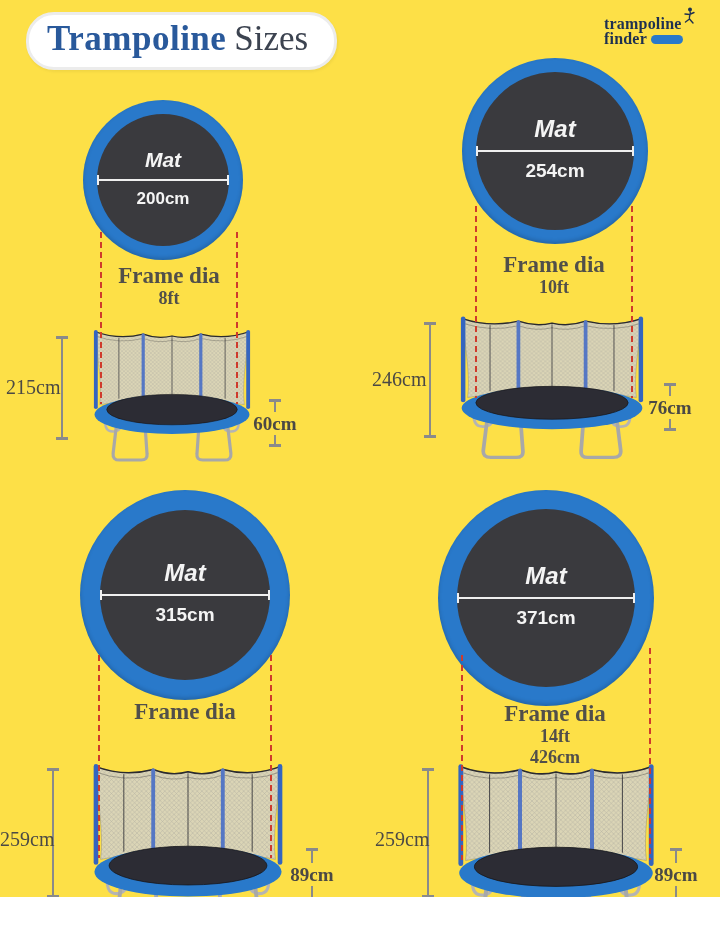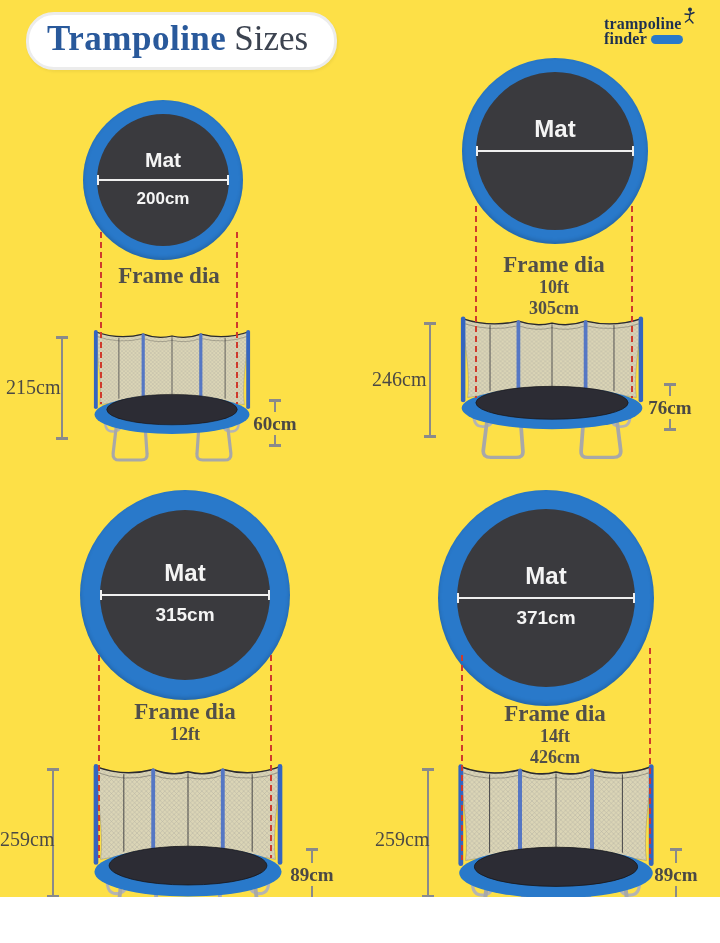--- a/index.html
+++ b/index.html
@@ -15,21 +15,21 @@
         font-size:16px;line-height:15px;letter-spacing:.2px;}
   .logo .jumper{position:absolute;right:12px;top:-9px;}
   .logo-badge{display:inline-block;width:32px;height:9px;background:#2979ca;border-radius:5px;
               margin-left:4px;}
 
   
   .circle{position:absolute;border-radius:50%;background:#2979ca;box-shadow:inset 0 -2px 4px rgba(0,0,0,.18);}
   .mat{position:absolute;border-radius:50%;background:#3a3a3e;}
   .mat-label,.mat-value{position:absolute;left:0;right:0;text-align:center;color:#f4f4f4;
         font-family:"Liberation Sans",sans-serif;font-weight:bold;}
-  .mat-label{bottom:50%;margin-bottom:8px;}
+  .mat-label{bottom:50%;margin-bottom:8px;font-style:italic;}
   .mat-value{top:50%;margin-top:9px;}
   .mat-arrow{position:absolute;left:0;right:0;top:50%;height:2px;margin-top:-1px;background:#efefef;}
   .mat-arrow::before,.mat-arrow::after{content:"";position:absolute;width:2px;height:10px;top:-4px;background:#efefef;}
   .mat-arrow::before{left:0;}
   .mat-arrow::after{right:0;}
   .g1 .mat-label{font-size:21px;} .g1 .mat-value{font-size:17px;}
   .g2 .mat-label,.g3 .mat-label,.g4 .mat-label{font-size:24px;}
   .g2 .mat-value,.g3 .mat-value,.g4 .mat-value{font-size:19px;}
 
   
@@ -139,20 +139,21 @@
       <div class="mat">
         <div class="mat-label">Mat</div>
         <div class="mat-arrow"></div>
         <div class="mat-value">200cm</div>
       </div>
     </div>
     <div class="dash dash-l"></div>
     <div class="dash dash-r"></div>
     <div class="frame-text">
       <div class="l1">Frame dia</div>
+      <div class="l2">8ft</div>
     </div>
     <svg class="tramp" viewBox="0 0 300 240" preserveAspectRatio="none">
       <g>
         <path class="netfill" d="M30,16 Q67,30 105,20 Q128,29 150,23 Q172,29 195,20 Q233,30 270,16 C266,60 259,105 263,136 Q150,112 37,136 C41,105 34,60 30,16 Z"></path>
         <path d="M30,16 Q67,30 105,20 Q128,29 150,23 Q172,29 195,20 Q233,30 270,16 C266,60 259,105 263,136 Q150,112 37,136 C41,105 34,60 30,16 Z" fill="url(#mesh)" opacity=".55"></path>
         <path class="seam" d="M67,26 L67,126 M150,25 L150,119 M233,26 L233,126"></path>
         <path class="rope" d="M30,16 Q67,30 105,20 Q128,29 150,23 Q172,29 195,20 Q233,30 270,16"></path>
         <path class="rope2" d="M30,23 Q67,37 105,27 Q128,36 150,30 Q172,36 195,27 Q233,37 270,23"></path>
         <line class="pole" x1="31" y1="16" x2="31" y2="140"></line>
         <line class="pole" x1="269" y1="16" x2="269" y2="140"></line>
@@ -177,28 +178,28 @@
       <i class="seg"></i>
         <i class="cap"></i>
     </div>
   </section>
 
   <section class="group g2">
     <div class="circle">
       <div class="mat">
         <div class="mat-label">Mat</div>
         <div class="mat-arrow"></div>
+        <div class="mat-value">254cm</div>
       </div>
     </div>
     <div class="dash dash-l"></div>
     <div class="dash dash-r"></div>
     <div class="frame-text">
       <div class="l1">Frame dia</div>
       <div class="l2">10ft</div>
-      <div class="l3">305cm</div>
     </div>
     <svg class="tramp" viewBox="0 0 300 240" preserveAspectRatio="none">
       <g>
         <path class="netfill" d="M30,16 Q67,30 105,20 Q128,29 150,23 Q172,29 195,20 Q233,30 270,16 C266,60 259,105 263,136 Q150,112 37,136 C41,105 34,60 30,16 Z"></path>
         <path d="M30,16 Q67,30 105,20 Q128,29 150,23 Q172,29 195,20 Q233,30 270,16 C266,60 259,105 263,136 Q150,112 37,136 C41,105 34,60 30,16 Z" fill="url(#mesh)" opacity=".55"></path>
         <path class="seam" d="M67,26 L67,126 M150,25 L150,119 M233,26 L233,126"></path>
         <path class="rope" d="M30,16 Q67,30 105,20 Q128,29 150,23 Q172,29 195,20 Q233,30 270,16"></path>
         <path class="rope2" d="M30,23 Q67,37 105,27 Q128,36 150,30 Q172,36 195,27 Q233,37 270,23"></path>
         <line class="pole" x1="31" y1="16" x2="31" y2="140"></line>
         <line class="pole" x1="269" y1="16" x2="269" y2="140"></line>
@@ -230,21 +231,20 @@
       <div class="mat">
         <div class="mat-label">Mat</div>
         <div class="mat-arrow"></div>
         <div class="mat-value">315cm</div>
       </div>
     </div>
     <div class="dash dash-l"></div>
     <div class="dash dash-r"></div>
     <div class="frame-text">
       <div class="l1">Frame dia</div>
-      <div class="l2">12ft</div>
     </div>
     <svg class="tramp" viewBox="0 0 300 240" preserveAspectRatio="none">
       <g>
         <path class="netfill" d="M30,16 Q67,30 105,20 Q128,29 150,23 Q172,29 195,20 Q233,30 270,16 C266,60 259,105 263,136 Q150,112 37,136 C41,105 34,60 30,16 Z"></path>
         <path d="M30,16 Q67,30 105,20 Q128,29 150,23 Q172,29 195,20 Q233,30 270,16 C266,60 259,105 263,136 Q150,112 37,136 C41,105 34,60 30,16 Z" fill="url(#mesh)" opacity=".55"></path>
         <path class="seam" d="M67,26 L67,126 M150,25 L150,119 M233,26 L233,126"></path>
         <path class="rope" d="M30,16 Q67,30 105,20 Q128,29 150,23 Q172,29 195,20 Q233,30 270,16"></path>
         <path class="rope2" d="M30,23 Q67,37 105,27 Q128,36 150,30 Q172,36 195,27 Q233,37 270,23"></path>
         <line class="pole" x1="31" y1="16" x2="31" y2="140"></line>
         <line class="pole" x1="269" y1="16" x2="269" y2="140"></line>

